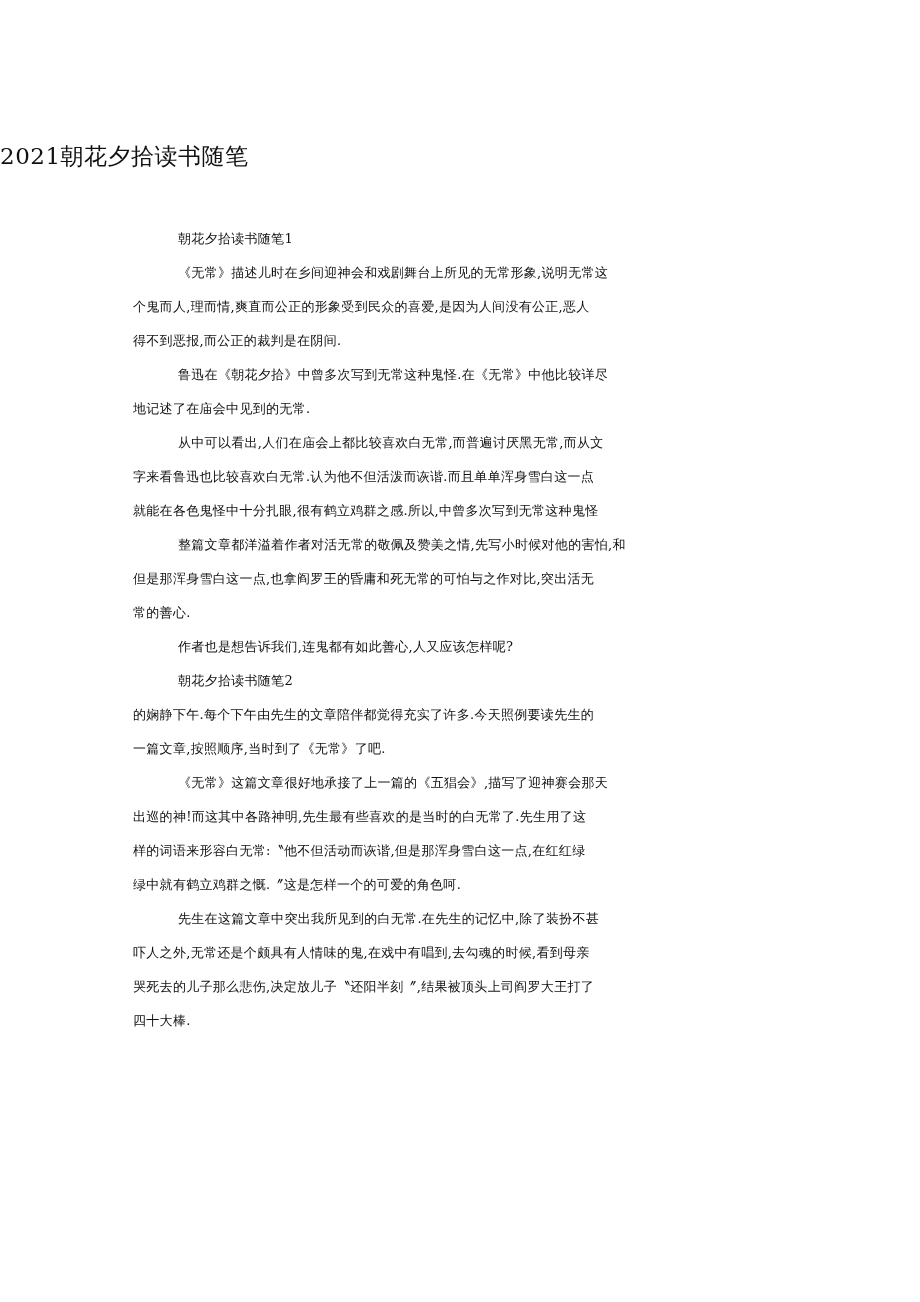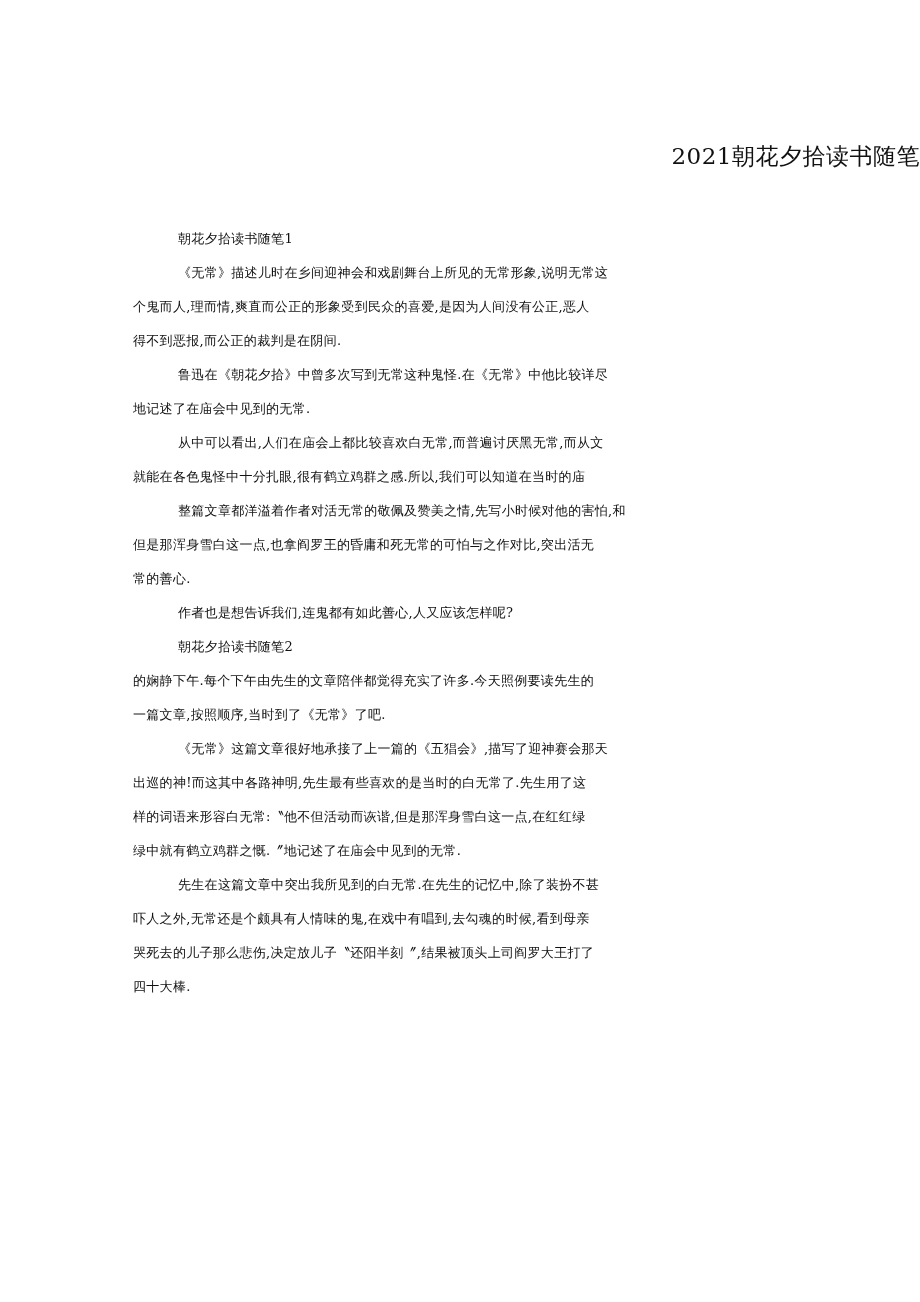--- a/index.html
+++ b/index.html
@@ -1,47 +1,48 @@
 <!DOCTYPE html>
 <html><head>
   <meta charset="utf-8">
   <style>
     html, body { margin: 0; padding: 0; background: #ffffff; }
     body { width: 920px; height: 1302px; position: relative; overflow: hidden;
       font-family: "DejaVu Serif", "Liberation Serif", serif; color: #111111; }
     .page { position: absolute; left: 0; top: 0; width: 920px; height: 1302px; background: #fff; }
-    .title { position: absolute; top: 140px; left: 0; width: 920px; text-align: right;
+    .title { position: absolute; top: 140px; left: 0; width: 920px; text-align: left;
       font-size: 23px; line-height: 32px; letter-spacing: 0.5px; }
     .body { position: absolute; top: 222px; left: 133px; width: 680px; }
     .line { font-size: 13px; line-height: 34px; height: 34px; white-space: nowrap; letter-spacing: 0.3px; }
     .indent { padding-left: 45px; }
   </style>
 </head>
 <body>
 
 <div class="page">
   <div class="title">2021朝花夕拾读书随笔</div>
   <div class="body">
     <div class="line indent">朝花夕拾读书随笔1</div>
     <div class="line indent">《无常》描述儿时在乡间迎神会和戏剧舞台上所见的无常形象,说明无常这</div>
     <div class="line">个鬼而人,理而情,爽直而公正的形象受到民众的喜爱,是因为人间没有公正,恶人</div>
     <div class="line">得不到恶报,而公正的裁判是在阴间.</div>
     <div class="line indent">鲁迅在《朝花夕拾》中曾多次写到无常这种鬼怪.在《无常》中他比较详尽</div>
     <div class="line">地记述了在庙会中见到的无常.</div>
     <div class="line indent">从中可以看出,人们在庙会上都比较喜欢白无常,而普遍讨厌黑无常,而从文</div>
-    <div class="line">就能在各色鬼怪中十分扎眼,很有鹤立鸡群之感.所以,我们可以知道在当时的庙</div>
+    <div class="line">字来看鲁迅也比较喜欢白无常.认为他不但活泼而诙谐.而且单单浑身雪白这一点</div>
+    <div class="line">就能在各色鬼怪中十分扎眼,很有鹤立鸡群之感.所以,中曾多次写到无常这种鬼怪</div>
     <div class="line indent">整篇文章都洋溢着作者对活无常的敬佩及赞美之情,先写小时候对他的害怕,和</div>
     <div class="line">但是那浑身雪白这一点,也拿阎罗王的昏庸和死无常的可怕与之作对比,突出活无</div>
     <div class="line">常的善心.</div>
     <div class="line indent">作者也是想告诉我们,连鬼都有如此善心,人又应该怎样呢?</div>
     <div class="line indent">朝花夕拾读书随笔2</div>
     <div class="line">的娴静下午.每个下午由先生的文章陪伴都觉得充实了许多.今天照例要读先生的</div>
     <div class="line">一篇文章,按照顺序,当时到了《无常》了吧.</div>
     <div class="line indent">《无常》这篇文章很好地承接了上一篇的《五猖会》,描写了迎神赛会那天</div>
     <div class="line">出巡的神!而这其中各路神明,先生最有些喜欢的是当时的白无常了.先生用了这</div>
     <div class="line">样的词语来形容白无常:〝他不但活动而诙谐,但是那浑身雪白这一点,在红红绿</div>
-    <div class="line">绿中就有鹤立鸡群之慨.〞地记述了在庙会中见到的无常.</div>
+    <div class="line">绿中就有鹤立鸡群之慨.〞这是怎样一个的可爱的角色呵.</div>
     <div class="line indent">先生在这篇文章中突出我所见到的白无常.在先生的记忆中,除了装扮不甚</div>
     <div class="line">吓人之外,无常还是个颇具有人情味的鬼,在戏中有唱到,去勾魂的时候,看到母亲</div>
     <div class="line">哭死去的儿子那么悲伤,决定放儿子〝还阳半刻〞,结果被顶头上司阎罗大王打了</div>
     <div class="line">四十大棒.</div>
   </div>
 </div>
 
 </body></html>

